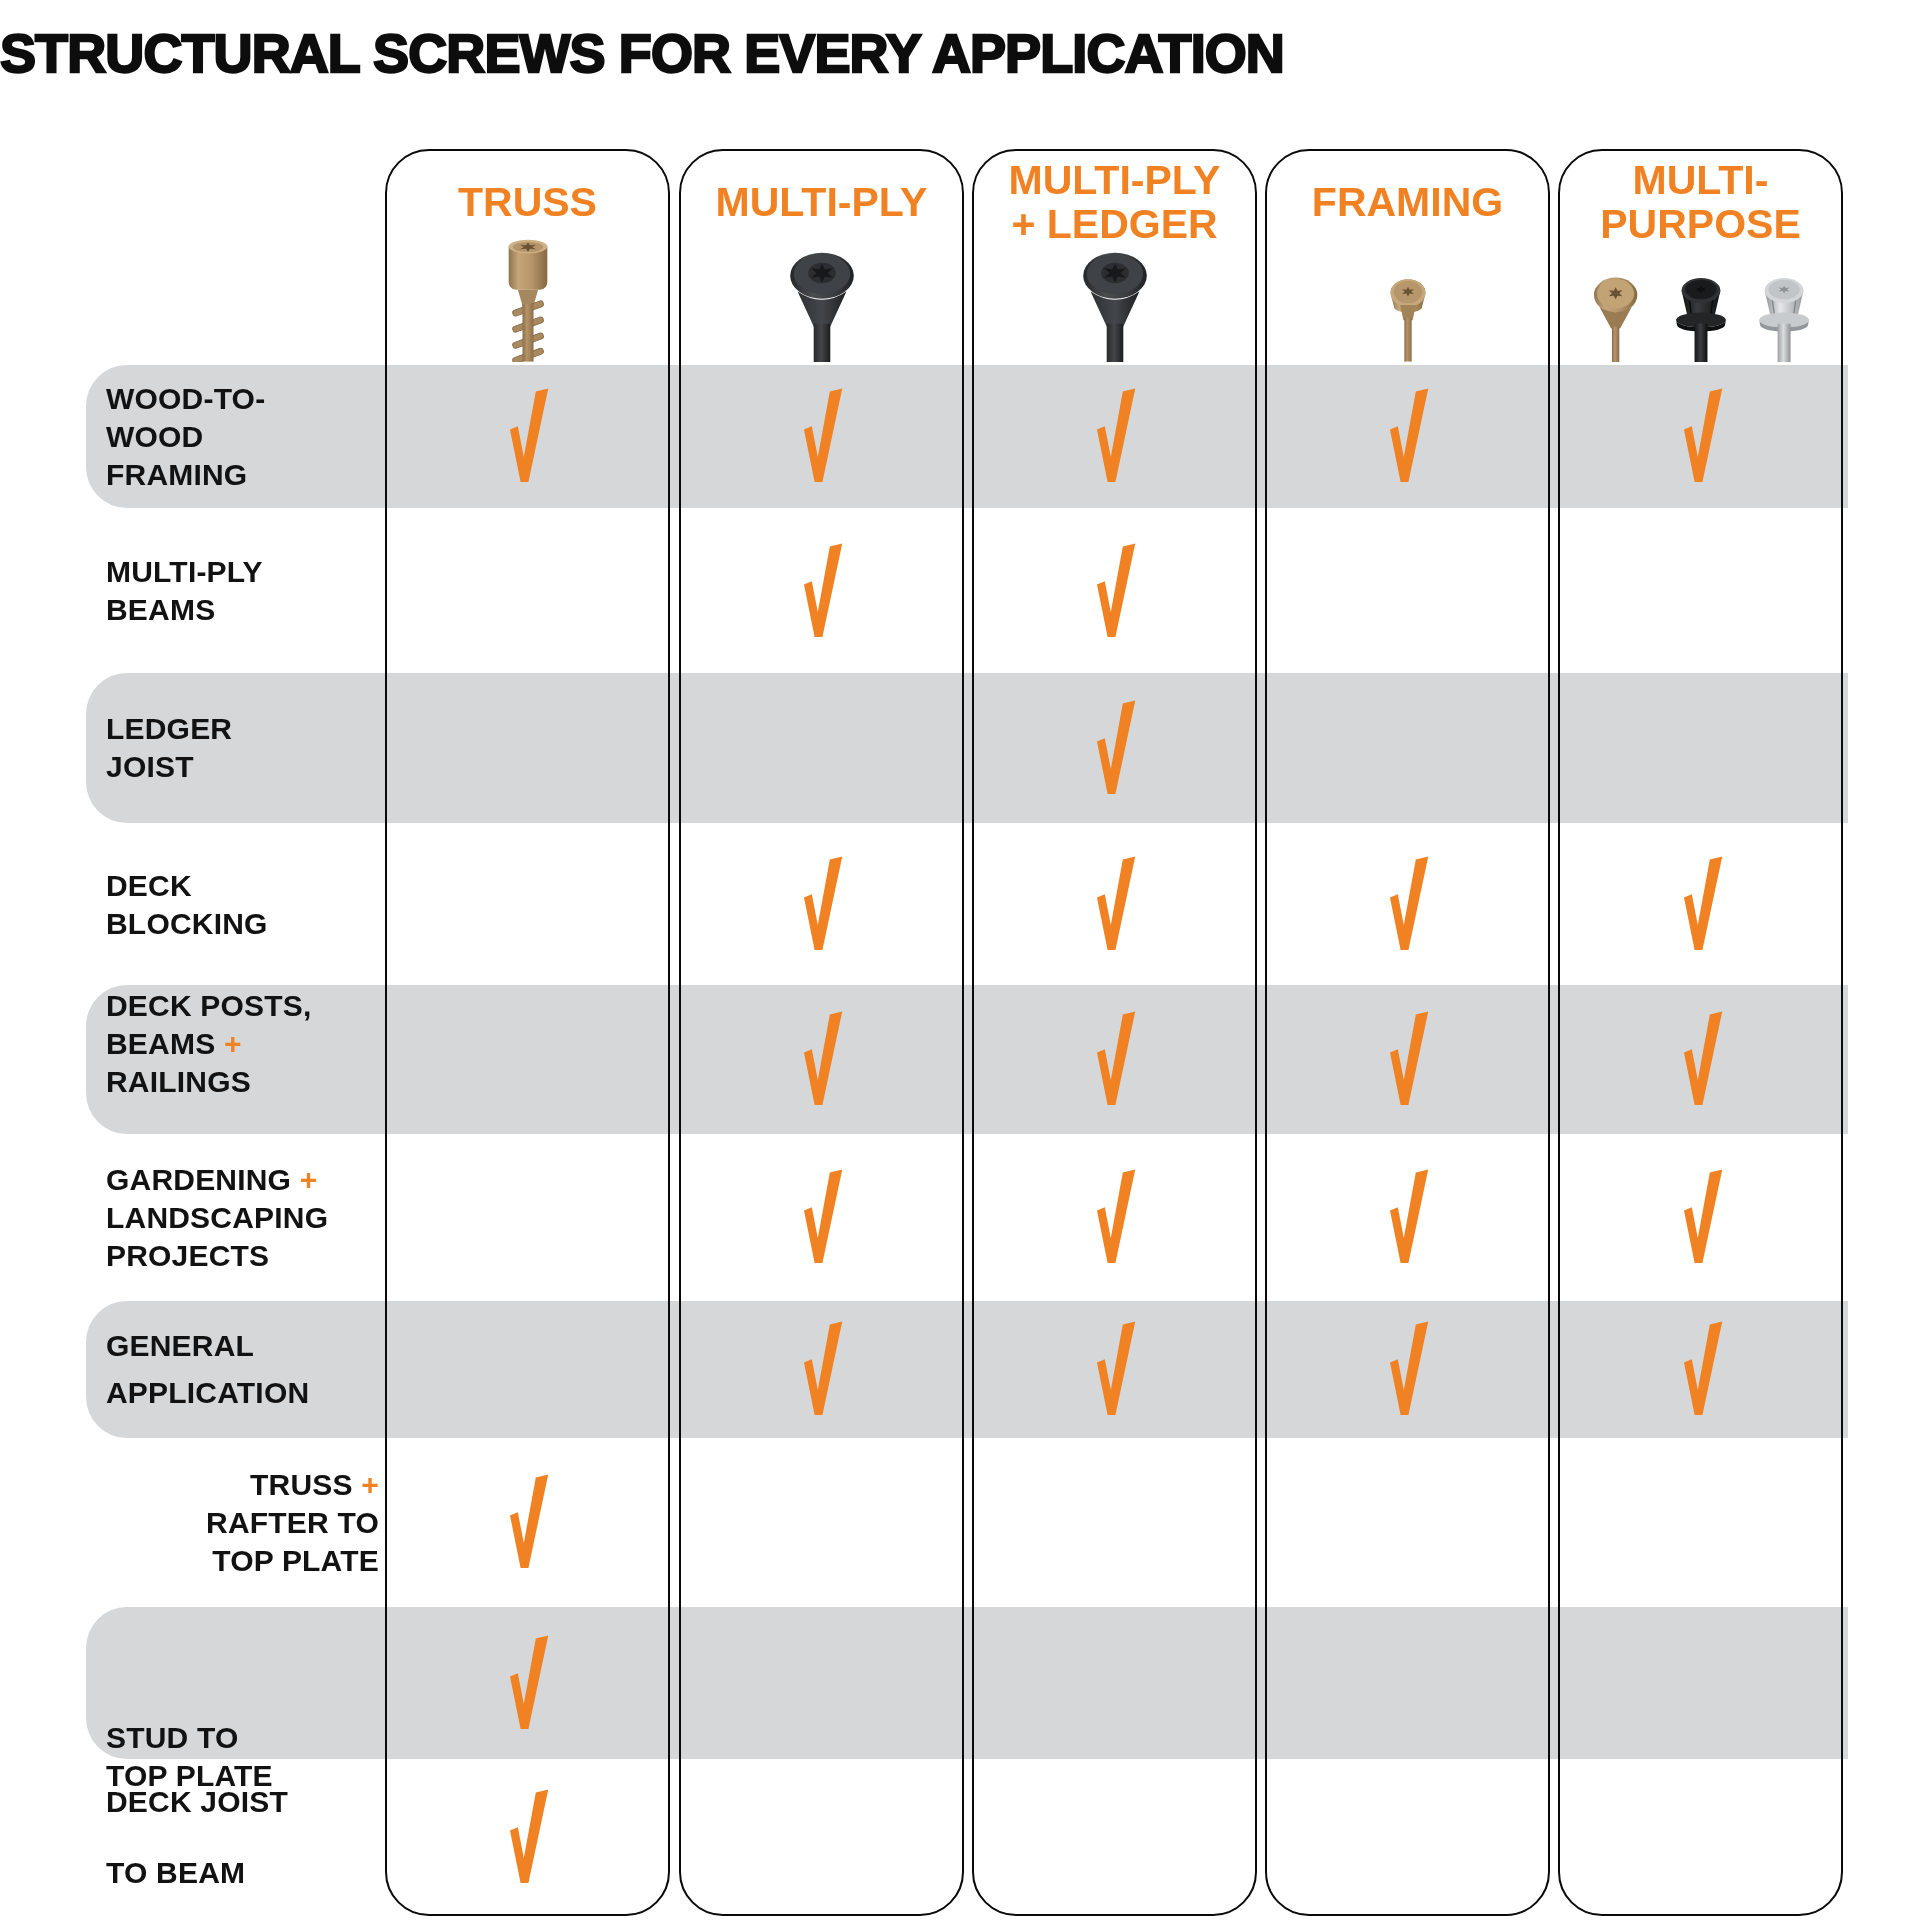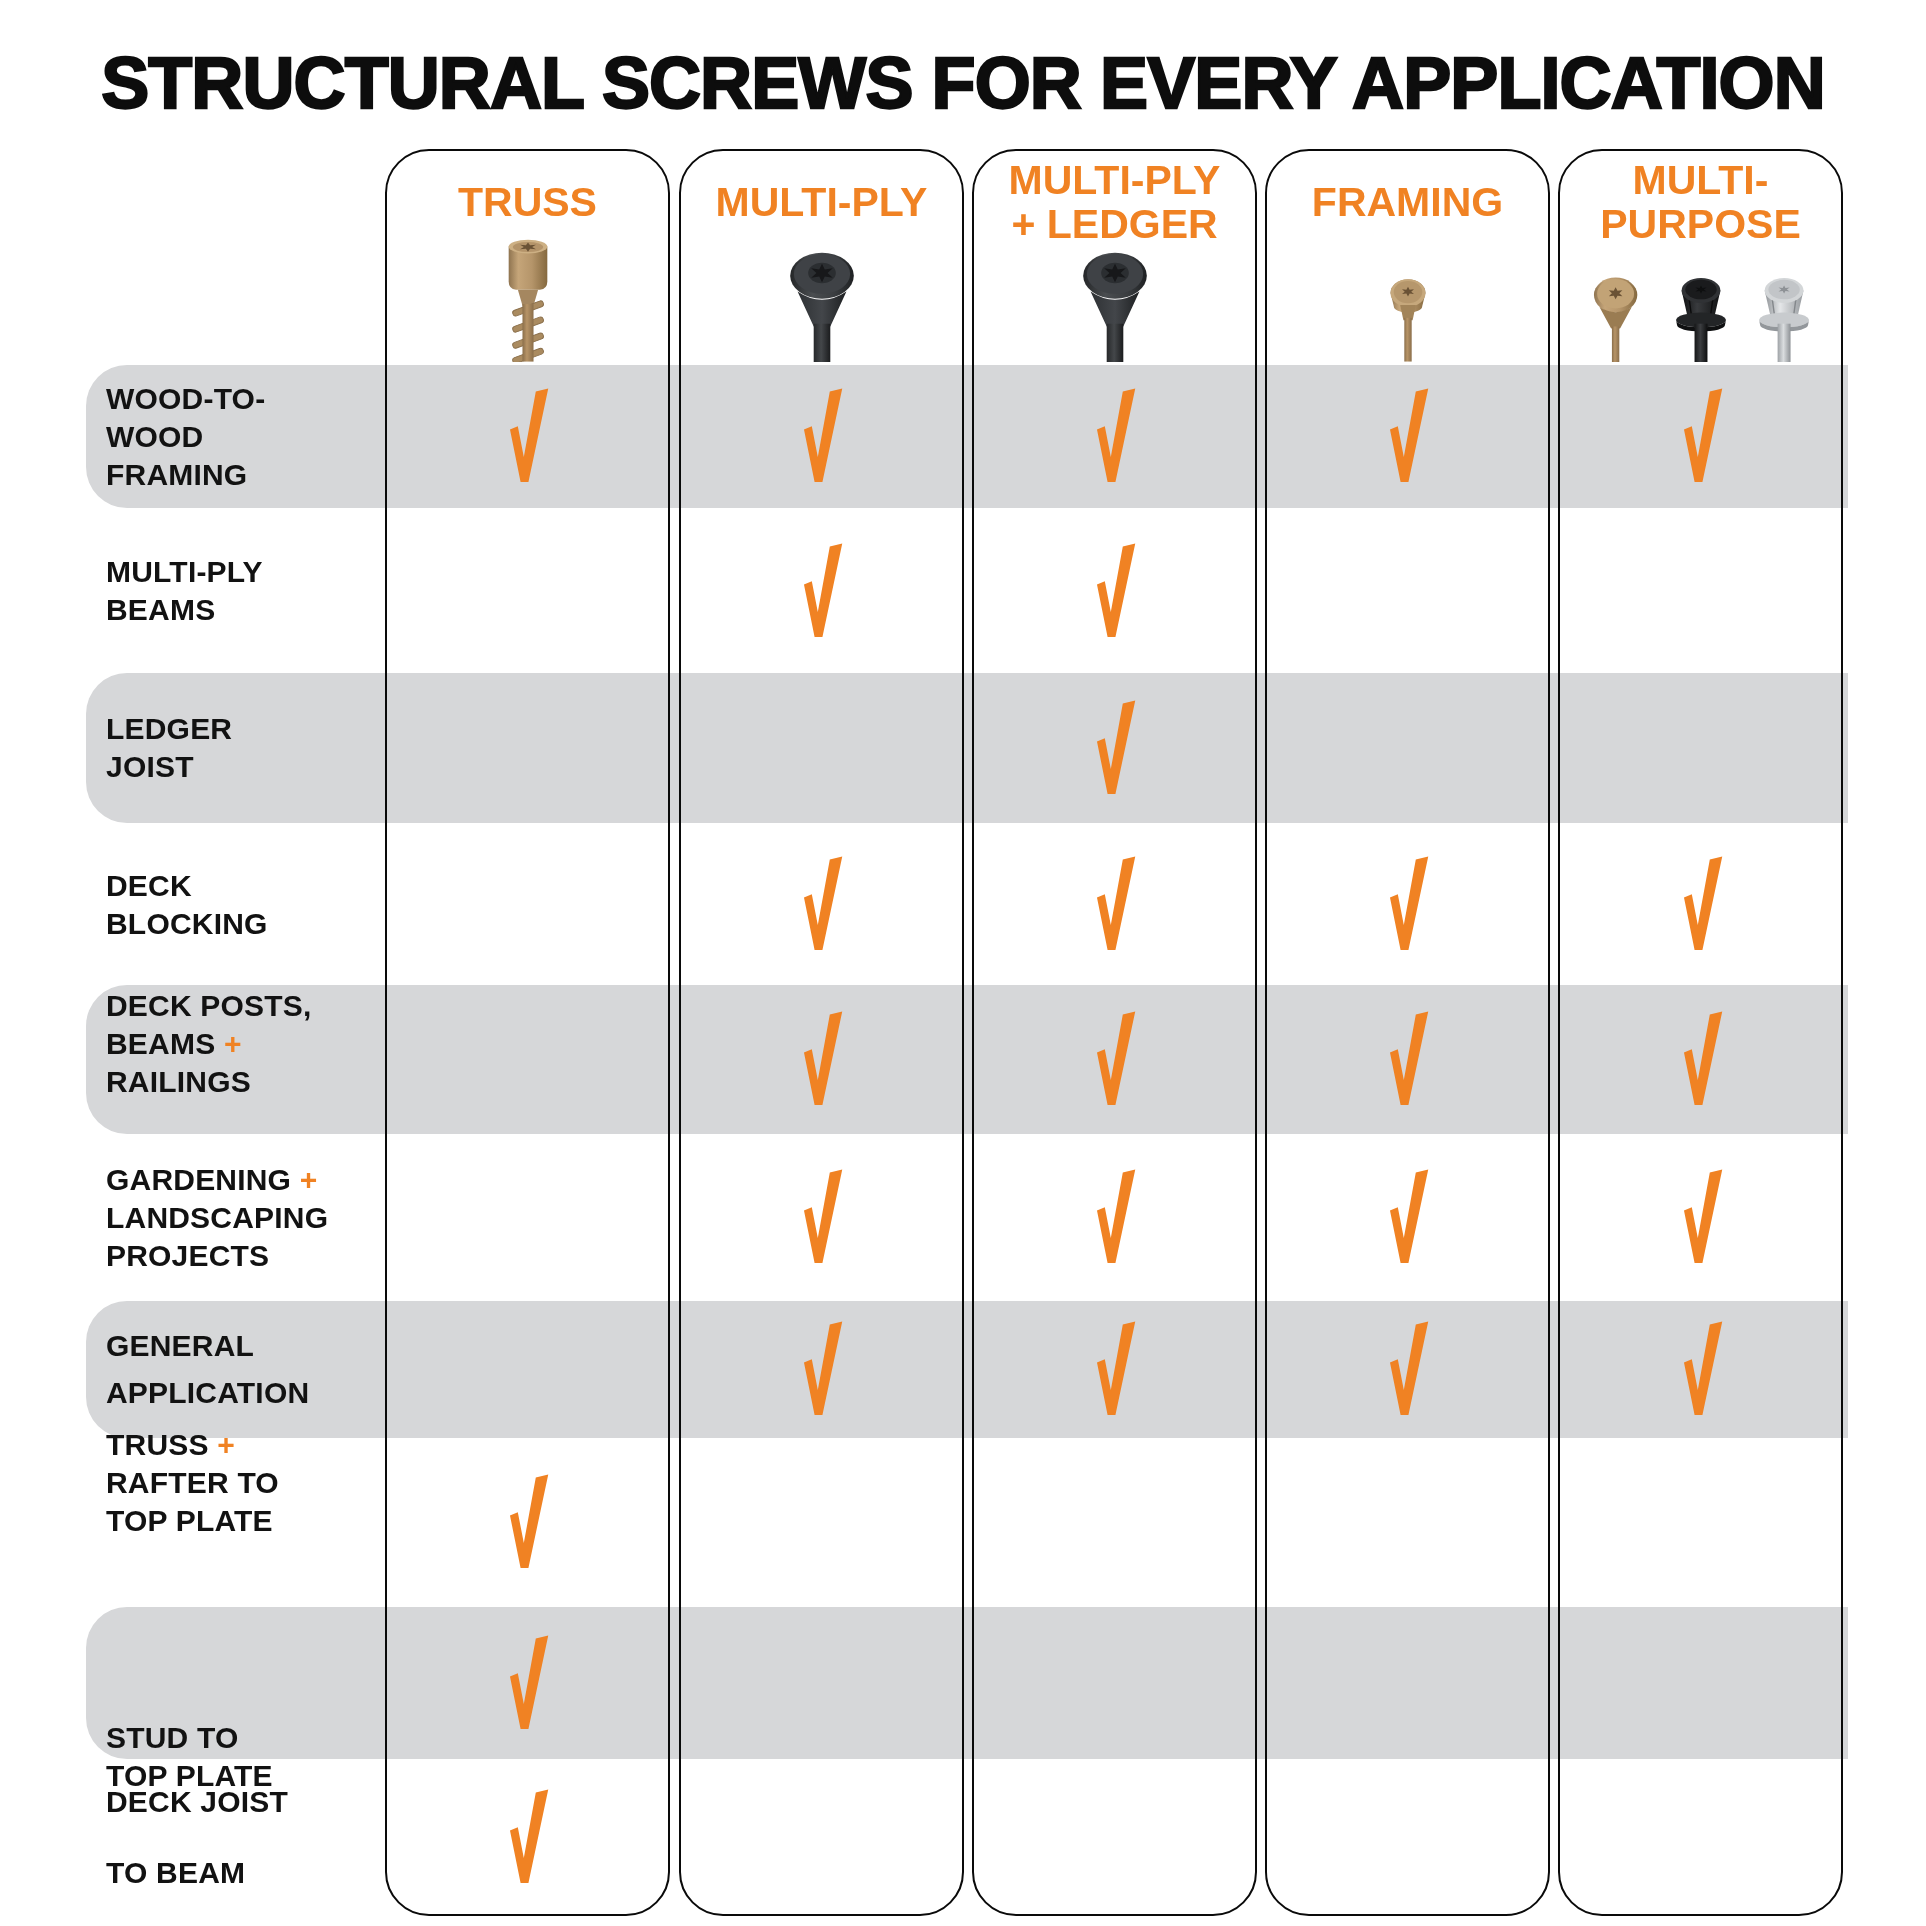--- a/index.html
+++ b/index.html
@@ -4,24 +4,23 @@
 <style>
   html,body{margin:0;padding:0;}
   body{
     width:1926px;height:1926px;background:#ffffff;
     font-family:"Liberation Sans",sans-serif;
     -webkit-font-smoothing:antialiased;
   }
   #canvas{position:relative;width:1926px;height:1926px;overflow:hidden;background:#ffffff;}
 
   .title{
-    position:absolute;top:22px;left:0;width:1926px;text-align:center;
-    font-size:72px;font-weight:900;letter-spacing:-0.9px;white-space:nowrap;
+    position:absolute;top:22px;left:0;width:1926px;text-align:left;
+    font-size:54px;font-weight:900;letter-spacing:-0.9px;white-space:nowrap;
     color:var(--title-color,#0d0d0d);
-    margin-top:20px;
     -webkit-text-stroke:2.3px currentColor;
   }
 
   .band{
     position:absolute;left:86px;width:1762px;
     background:var(--band-color,#D6D7D9);
     border-radius:41px 0 0 41px;
   }
 
   .row-label{
@@ -139,21 +138,21 @@
         </div>
         <div class="row-label" style="top: 1134px; height: 167px;">
           <span class="row-label-line">GARDENING <span class="plus">+</span></span>
           <span class="row-label-line">LANDSCAPING</span>
           <span class="row-label-line">PROJECTS</span>
         </div>
         <div class="row-label" style="top: 1301px; height: 137px; gap: 9px;">
           <span class="row-label-line">GENERAL</span>
           <span class="row-label-line">APPLICATION</span>
         </div>
-        <div class="row-label" style="top: 1398px; height: 170px;">
+        <div class="row-label" style="top: 1438px; height: 170px; text-align: right;">
           <span class="row-label-line">TRUSS <span class="plus">+</span></span>
           <span class="row-label-line">RAFTER TO</span>
           <span class="row-label-line">TOP PLATE</span>
         </div>
         <div class="row-label" style="top: 1699px; height: 116px;">
           <span class="row-label-line">STUD TO</span>
           <span class="row-label-line">TOP PLATE</span>
         </div>
         <div class="row-label" style="top: 1759px; height: 157px; gap: 33px;">
           <span class="row-label-line">DECK JOIST</span>

